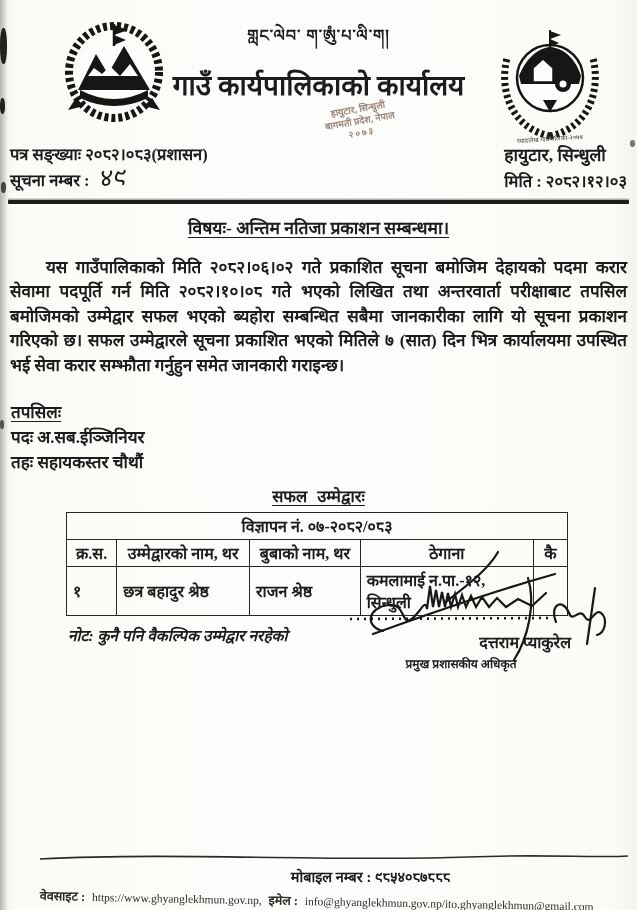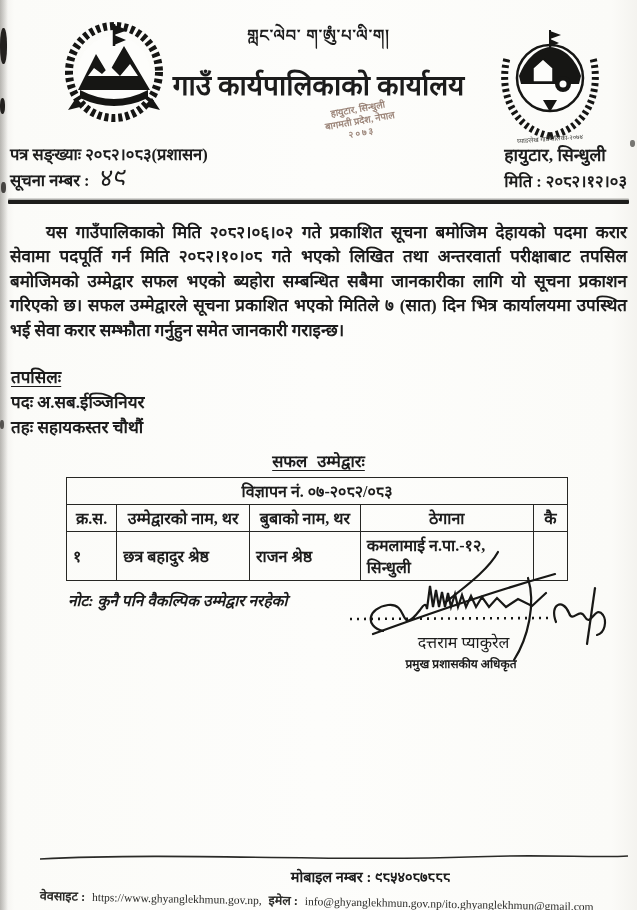--- a/index.html
+++ b/index.html
@@ -69,22 +69,22 @@
   table.result td,table.result th{border:1.6px solid #27Ω2724;border:1.6px solid #272724;
     padding:2px 6px;font-weight:600;}
   table.result th{font-weight:700;text-align:center;}
   td.advert{text-align:center;font-weight:700;}
   .c0{width:50px;} .c1{width:132px;} .c2{width:110px;} .c3{width:172px;} .c4{width:34px;}
   td.num{text-align:left;padding-left:8px;}
 
   .note{margin:8px 0 0 68px;font-size:15.5px;font-style:italic;font-weight:700;}
 
   .sig-svg{position:absolute;left:348px;top:546px;}
-  .sig-name{position:absolute;left:356px;top:631px;width:215px;text-align:center;
-    font-size:16px;font-weight:400;}
+  .sig-name{position:absolute;left:356px;top:631px;width:215px;text-align:right;
+    font-size:16px;font-weight:700;}
   .sig-title{position:absolute;left:336px;top:655px;width:250px;text-align:center;
     font-size:12px;font-weight:700;}
 
   .footer-rule{position:absolute;left:38px;top:850px;}
   .mobile-line{position:absolute;left:0;top:866px;width:637px;text-align:center;
     font-size:14.5px;font-weight:700;transform:translateX(52px);}
   .web-line{position:absolute;left:40px;top:887px;width:600px;
     font-size:11.5px;color:#2b2b28;transform:rotate(1.1deg);transform-origin:left top;
     white-space:nowrap;}
   .web-line .lbl{font-weight:700;font-size:12.5px;}
@@ -157,20 +157,21 @@
       <div class="place">हायुटार, सिन्धुली</div>
       <div>
         <span>मिति :</span>
         <span>२०८२।१२।०३</span>
       </div>
     </div>
   </div>
 
   <div class="rule"></div>
 
+  <div class="subject">विषयः- अन्तिम नतिजा प्रकाशन सम्बन्धमा।</div>
 
   <p class="body-par">यस गाउँपालिकाको मिति २०८२।०६।०२ गते प्रकाशित सूचना बमोजिम देहायको पदमा करार सेवामा पदपूर्ति गर्न मिति २०८२।१०।०८ गते भएको लिखित तथा अन्तरवार्ता परीक्षाबाट तपसिल बमोजिमको उम्मेद्वार सफल भएको ब्यहोरा सम्बन्धित सबैमा जानकारीका लागि यो सूचना प्रकाशन गरिएको छ। सफल उम्मेद्वारले सूचना प्रकाशित भएको मितिले ७ (सात) दिन भित्र कार्यालयमा उपस्थित भई सेवा करार सम्झौता गर्नुहुन समेत जानकारी गराइन्छ।</p>
 
   <div class="tapsil">
     <span class="tapsil-heading">तपसिलः</span>
     <div>पदः अ.सब.ईञ्जिनियर</div>
     <div>तहः सहायकस्तर चौथौं</div>
   </div>
 
   <div class="table-title">सफल उम्मेद्वारः</div>

